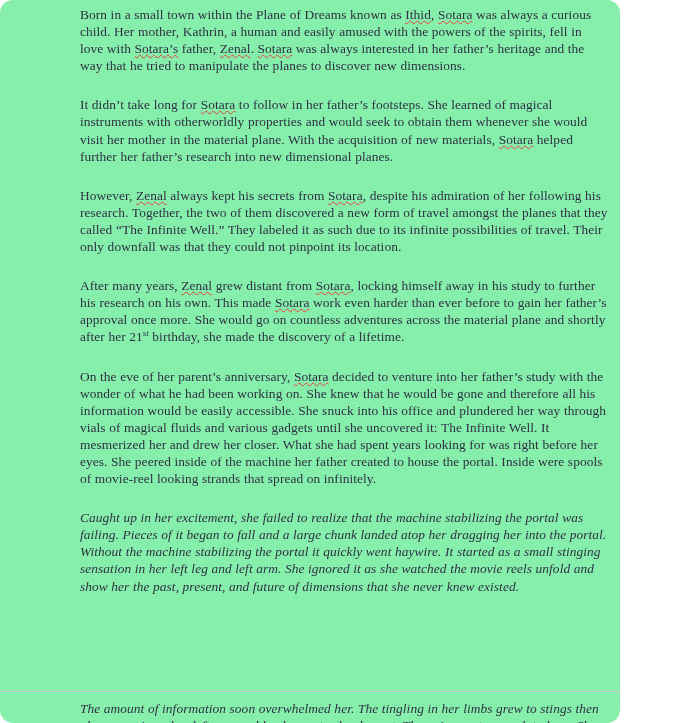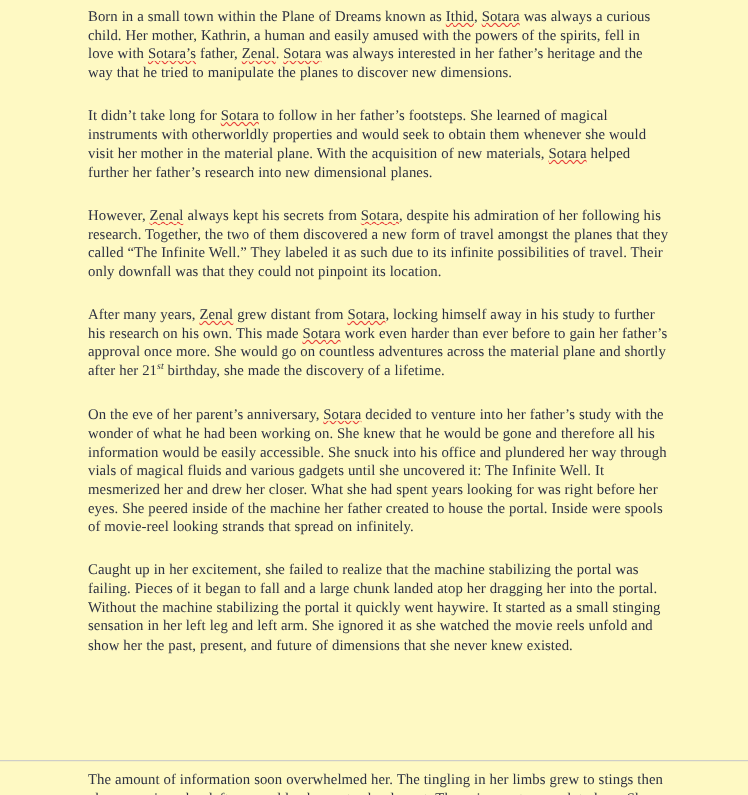--- a/index.html
+++ b/index.html
@@ -11,24 +11,25 @@
   body {
     width: 680px;
     height: 723px;
     overflow: hidden;
     font-family: "Liberation Serif", "DejaVu Serif", serif;
     color: #2d3142;
   }
 
   .page {
     position: relative;
-    width: 680px;
+    width: 620px;
     height: 723px;
-    background: #fef9c3;
+    background: #86efac;
     overflow: hidden;
+    border-radius: 13px;
   }
 
   
   .page-section {
     position: relative;
     padding-left: 80px;
     padding-right: 72px;
     box-sizing: border-box;
     width: 680px;
   }
@@ -38,20 +39,21 @@
     font-size: 13.4px;
     line-height: 17.1px;
     text-align: left;
     color: #2d3142;
     letter-spacing: 0.005em;
     word-spacing: 0.01em;
   }
 
   .para:last-child {
     margin-bottom: 0;
+    font-style: italic;
   }
 
   
   #p1 { margin-top: 6px; }
 
   
   .misspell {
     position: relative;
     white-space: nowrap;
     text-decoration-line: underline;

